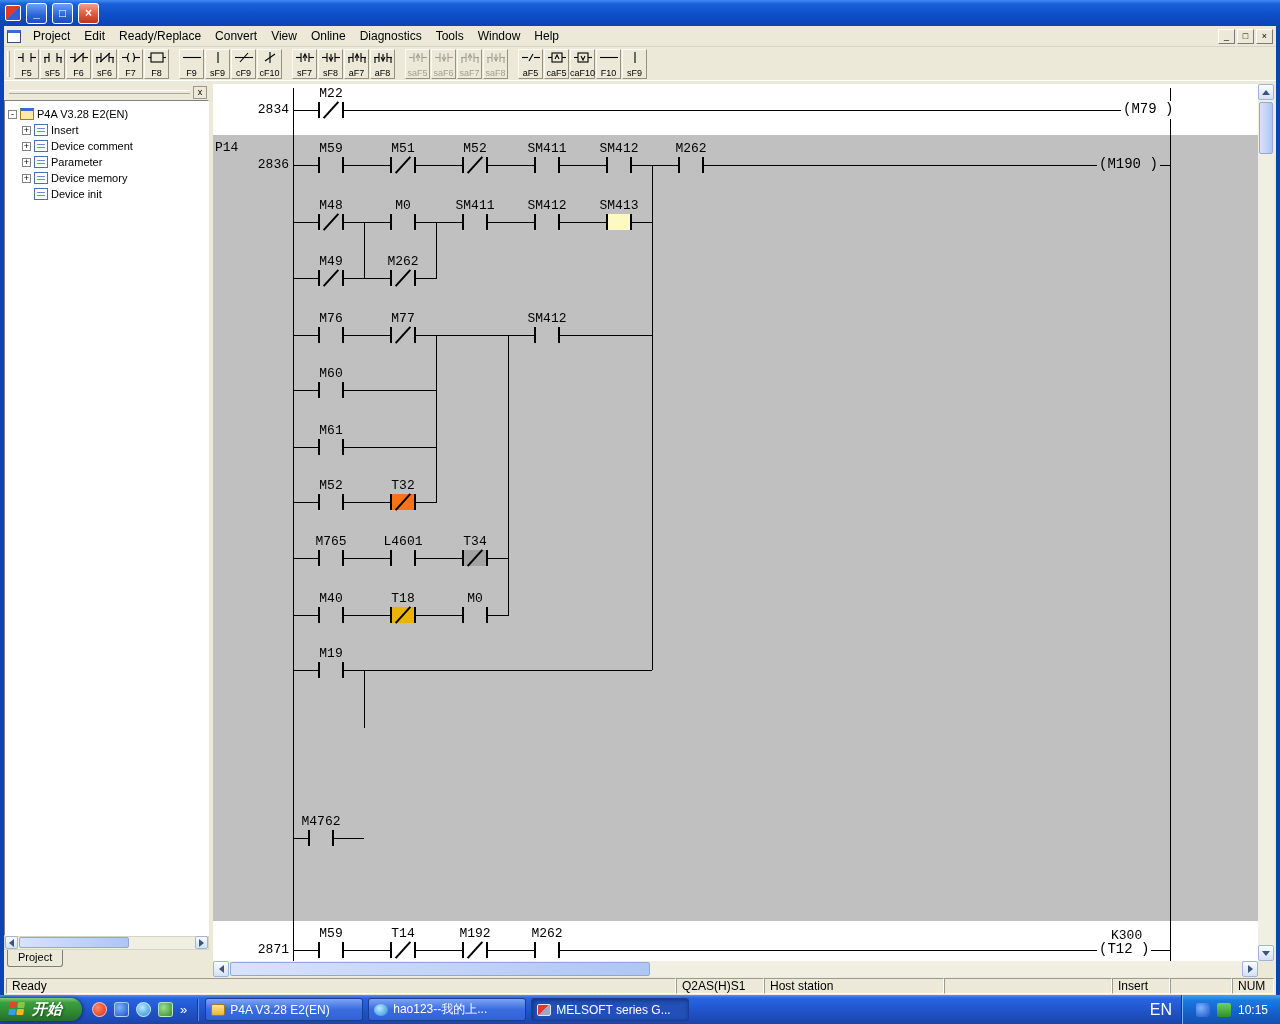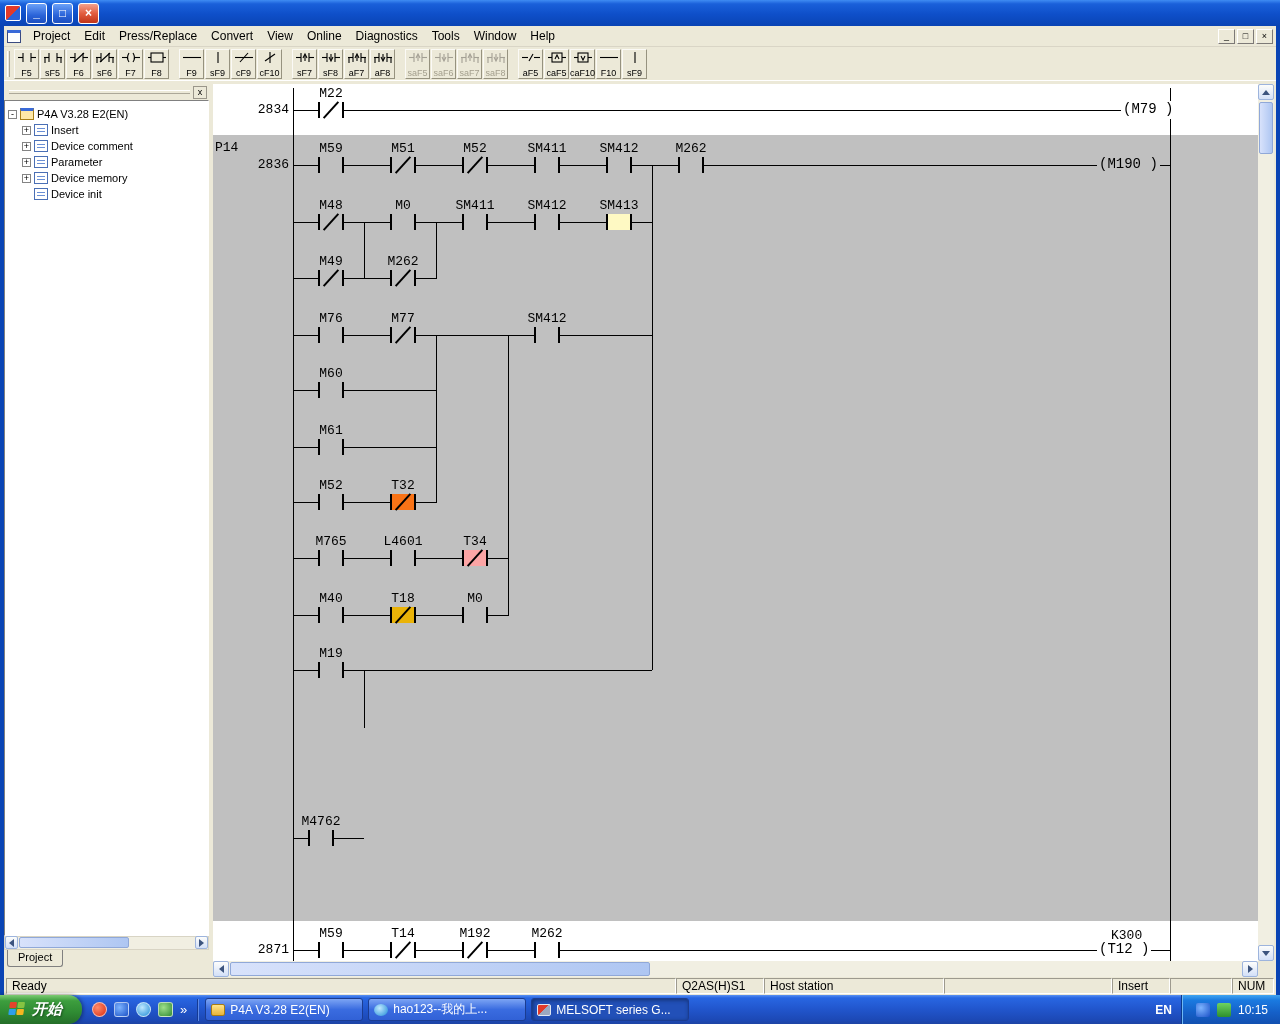--- a/index.html
+++ b/index.html
@@ -78,21 +78,21 @@
 .freehand{position:absolute;left:118px;top:626px}
 .sel-rect{position:absolute;left:151px;top:728px;width:72px;height:54px;border:2px solid #7d5fd3}
 
 .statusbar{position:absolute;left:4px;top:977px;width:1272px;height:18px;background:#ece9d8;display:flex;gap:0;align-items:stretch;padding:1px 2px;font-size:12px}
 .sb-panel{border:1px solid;border-color:#9d9a8e #fff #fff #9d9a8e;padding:0 5px;line-height:14px;white-space:nowrap;overflow:hidden}
 .sb-ready{flex:1}
 .sb-cpu{width:88px}.sb-host{width:180px}.sb-sp1{width:168px}.sb-ins{width:58px}.sb-sp2{width:62px}.sb-num{width:42px}
 
 .taskbar{position:absolute;left:0;top:995px;width:1280px;height:29px;display:flex;align-items:center;
  background:linear-gradient(180deg,#5a91f2 0%,#2866e2 10%,#2257cf 45%,#1c48b4 88%,#1d43a4 100%)}
-.startbtn{height:29px;padding:0 20px 0 9px;border-radius:0 14px 14px 0;display:flex;align-items:center;gap:6px;
+.startbtn{height:23px;padding:0 20px 0 9px;border-radius:0 14px 14px 0;display:flex;align-items:center;gap:6px;
  background:linear-gradient(180deg,#7ccb72 0%,#3d9e3e 20%,#2f8b33 60%,#256e29 100%);box-shadow:1px 0 4px rgba(0,0,0,.45);
  color:#fff;font-size:15px;font-weight:bold;font-style:italic;text-shadow:1px 1px 2px #1a4d1d}
 .winflag{width:17px;height:15px;display:grid;grid-template-columns:7px 7px;grid-template-rows:6px 6px;gap:1px;transform:skewX(-8deg)}
 .winflag span{border-radius:1px}
 .wf1{background:#e4442c}.wf2{background:#86c442}.wf3{background:#2f9fe8}.wf4{background:#f4b620}
 .quick{display:flex;align-items:center;gap:7px;padding:0 8px 0 10px}
 .qicon{width:15px;height:15px;border-radius:50%;border:1px solid rgba(255,255,255,.6)}
 .q1{background:radial-gradient(circle at 35% 35%,#ff8a6a,#d82c10)}
 .q2{background:radial-gradient(circle at 35% 35%,#7db4ff,#1c52c8);border-radius:3px}
 .q3{background:radial-gradient(circle at 40% 35%,#bfe8ff,#1e8ad6)}
@@ -101,21 +101,21 @@
 .qsep{width:1px;height:22px;background:#153a92;box-shadow:1px 0 0 #5d8ae8;margin:0 2px}
 .tasks{display:flex;align-items:center}
 .taskbtn{width:158px;height:23px;margin-left:5px;border-radius:3px;border:1px solid #1b3c90;display:flex;align-items:center;gap:5px;padding:0 5px;
  background:linear-gradient(180deg,#7ca4f4,#3a6ce0 50%,#3161d6);color:#fff;font-size:12px;white-space:nowrap;overflow:hidden}
 .taskbtn.active{background:#2250b8;box-shadow:inset 1px 1px 4px #122f6e}
 .task-ico{width:14px;height:12px;flex:0 0 14px;border-radius:2px}
 .ti0{background:linear-gradient(180deg,#ffe489,#e8b43c);border:1px solid #a87c14}
 .ti1{background:radial-gradient(circle at 40% 35%,#bfe8ff,#1e8ad6);border-radius:50%}
 .ti2{background:linear-gradient(135deg,#e23a2a 0 50%,#9aa8c0 50% 100%);border:1px solid #dfe6f2}
 .task-label{overflow:hidden;text-overflow:ellipsis}
-.lang{margin-left:auto;color:#fff;font-size:12px;font-weight:bold;padding:0 9px}
+.lang{margin-left:auto;color:#fff;font-size:16px;font-weight:normal;padding:0 9px}
 .tray{height:29px;display:flex;align-items:center;gap:7px;padding:0 12px 0 14px;border-left:1px solid #0c3a8c;
  background:linear-gradient(180deg,#41a5f0 0%,#1a7ae0 18%,#1560c8 60%,#1250b0 100%);box-shadow:inset 1px 0 0 #6fb9f5}
 .ticon{width:14px;height:14px;border-radius:2px}
 .t1{background:radial-gradient(circle at 35% 35%,#7db4ff,#1c52c8)}
 .t2{background:linear-gradient(180deg,#6fd35f,#2e8f2e)}
 .clock{color:#fff;font-size:12px}
 </style>
 </head>
 <body>
 
@@ -126,21 +126,21 @@
   <div class="cap-btn cap-close">×</div>
 </div>
 <div class="frame-l"></div>
 <div class="frame-r"></div>
 
 <div class="menubar">
   <div class="mdi-doc"></div>
   <div class="menu-items">
       <div class="menu-item">Project</div>
       <div class="menu-item">Edit</div>
-      <div class="menu-item">Press/Replace</div>
+      <div class="menu-item">Ready/Replace</div>
       <div class="menu-item">Convert</div>
       <div class="menu-item">View</div>
       <div class="menu-item">Online</div>
       <div class="menu-item">Diagnostics</div>
       <div class="menu-item">Tools</div>
       <div class="menu-item">Window</div>
       <div class="menu-item">Help</div>
     </div>
   <div class="mdi-btns">
     <div class="mdi-b">_</div>
@@ -580,21 +580,21 @@
       <div class="contact" style="left: 105px; top: 466px; background: rgb(192, 192, 192);">
         <span class="bar l"></span>
         <span class="bar r"></span>
         <span class="clabel">M765</span>
       </div>
       <div class="contact" style="left: 177px; top: 466px; background: rgb(192, 192, 192);">
         <span class="bar l"></span>
         <span class="bar r"></span>
         <span class="clabel">L4601</span>
       </div>
-      <div class="contact" style="left: 249px; top: 466px; background: #fca5a5;">
+      <div class="contact" style="left: 249px; top: 466px; background: #a3a3a3;">
         <span class="bar l"></span>
         <span class="bar r"></span>
         <span class="slash"></span>
         <span class="clabel">T34</span>
       </div>
       <div class="contact" style="left: 105px; top: 523px; background: rgb(192, 192, 192);">
         <span class="bar l"></span>
         <span class="bar r"></span>
         <span class="clabel">M40</span>
       </div>

